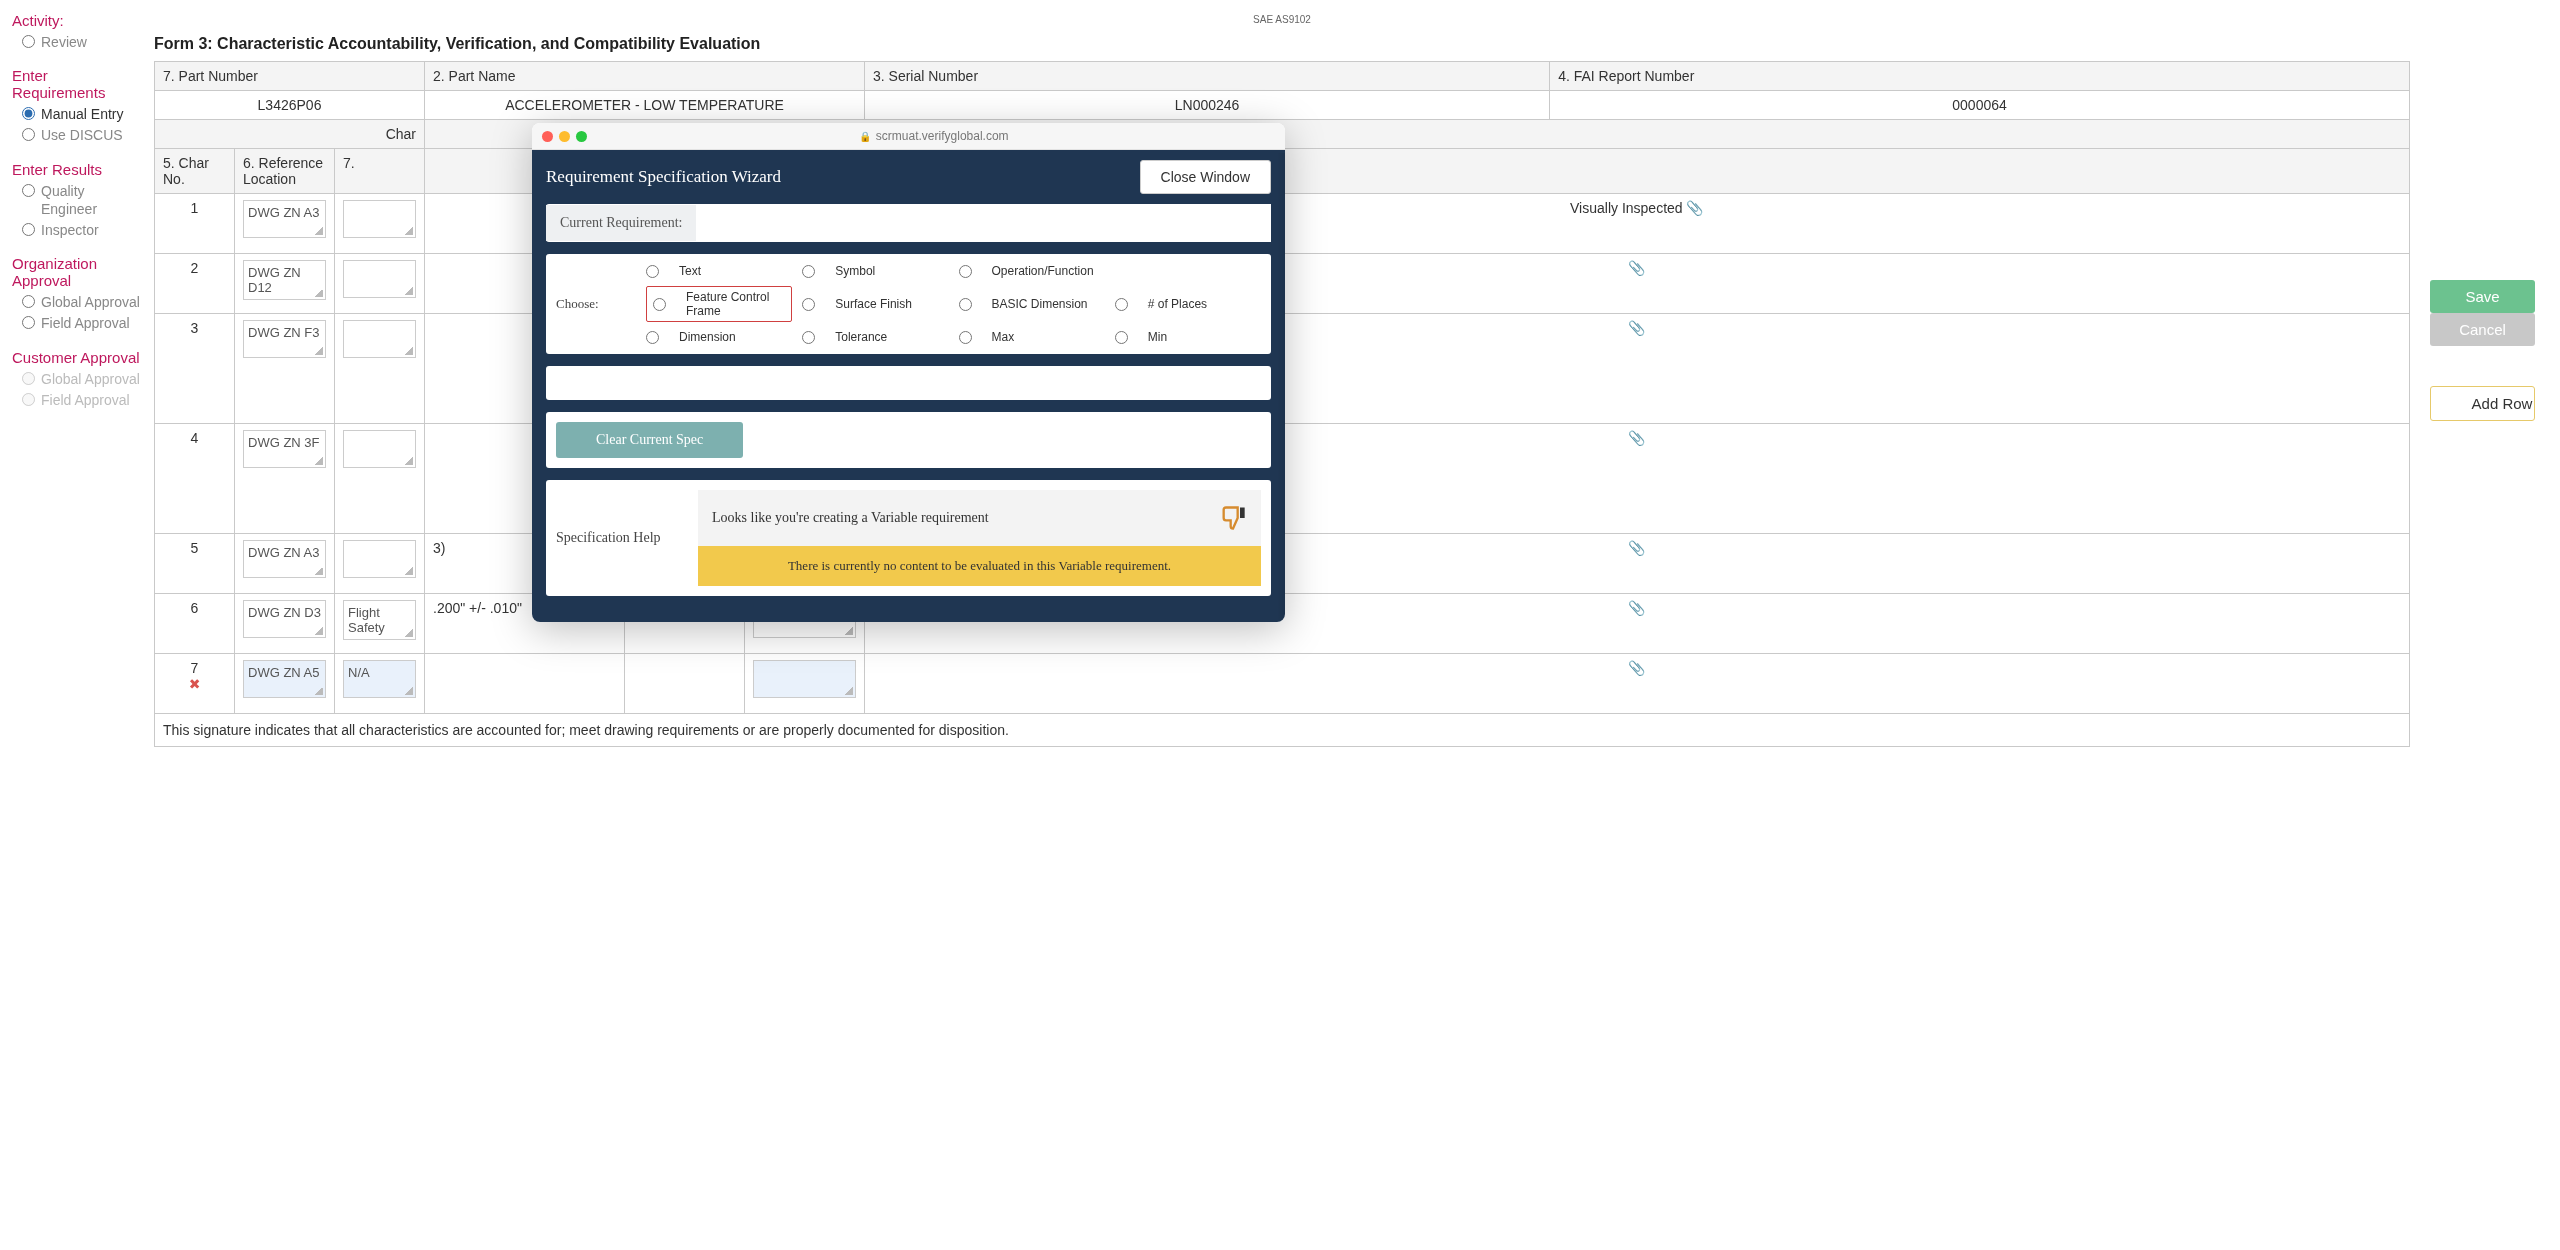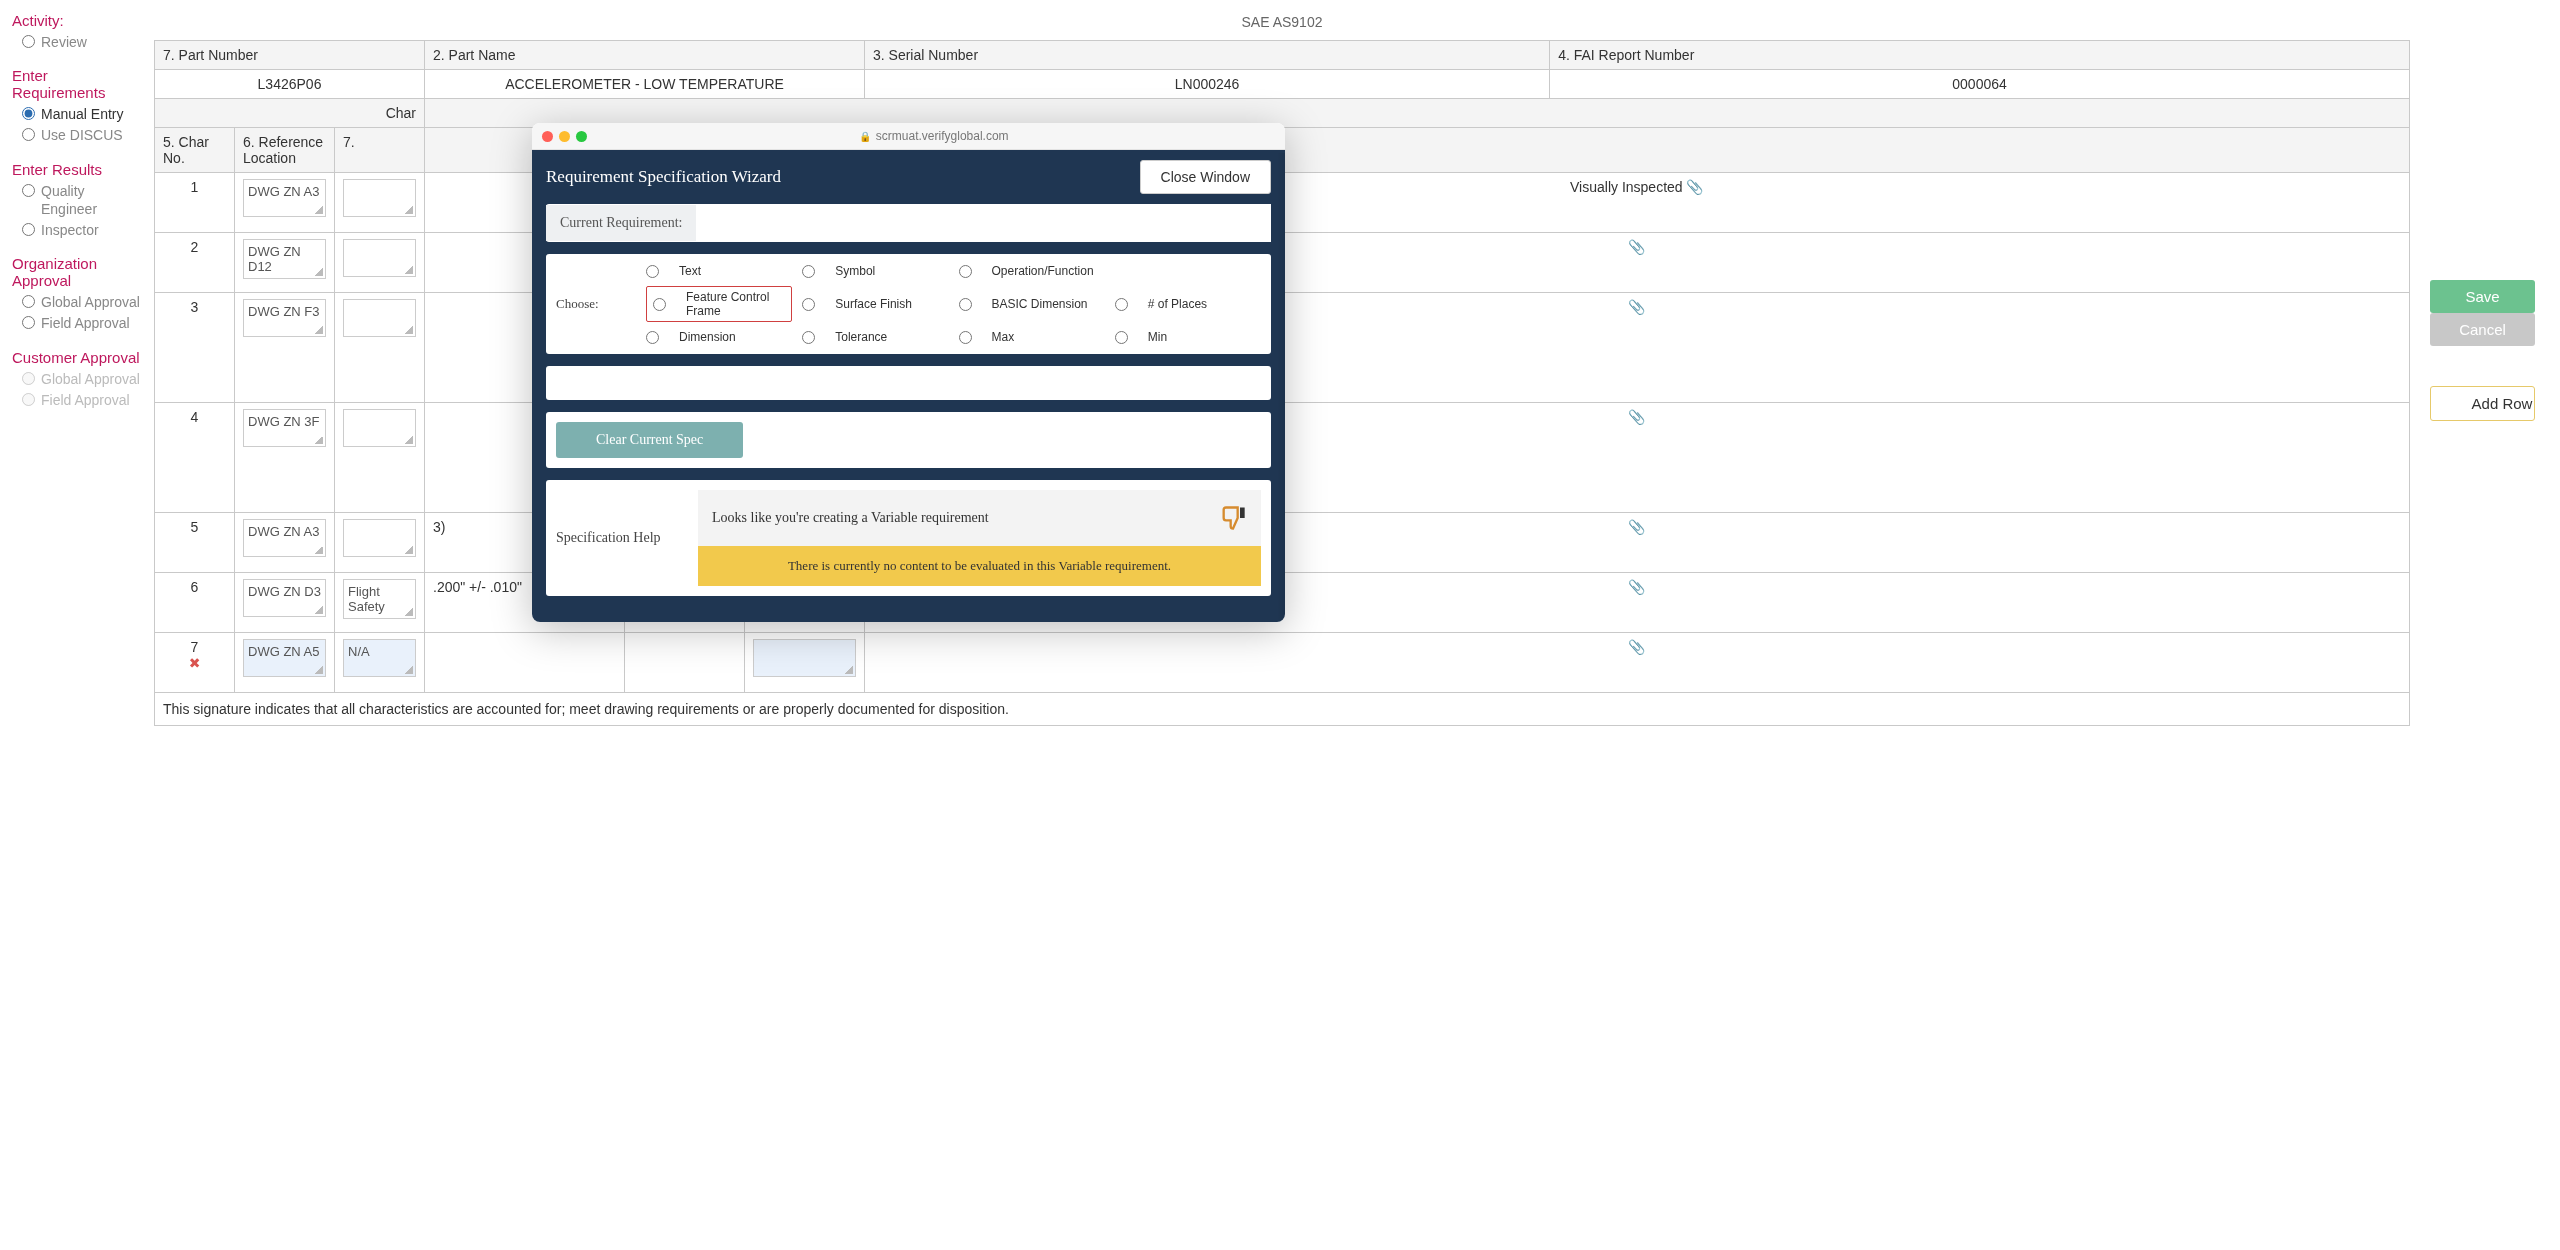--- a/index.html
+++ b/index.html
@@ -7,21 +7,21 @@
 .page { display: flex; }
 .sidebar { width: 150px; padding: 12px 8px 12px 12px; flex-shrink: 0; }
 .sidebar-label { color: #be185d; font-size: 15px; margin-bottom: 4px; }
 .radio-group { margin-bottom: 16px; }
 .radio-item { display: flex; align-items: flex-start; gap: 6px; margin: 3px 0 3px 10px; color: #888; font-size: 14px; line-height: 1.3; }
 .radio-item.active { color: #333; }
 .radio-item input[type=radio] { margin-top: 2px; accent-color: #2b6cb0; }
 .radio-item.disabled { color: #bbb; }
 .main { flex: 1; padding: 8px 10px 8px 4px; position: relative; }
 h1.title { text-align: center; font-size: 26px; color: #25334a; font-weight: 500; margin-top: 6px; }
-.subtitle { text-align: center; color: #666; font-size: 14px; margin: 6px 0 10px; }
+.subtitle { text-align: center; color: #666; font-size: 10px; margin: 6px 0 10px; }
 .form-label { font-size: 16px; font-weight: 600; color: #222; margin: 8px 0; }
 .rightbar { width: 140px; padding: 20px 10px; display: flex; flex-direction: column; align-items: flex-start; flex-shrink: 0; }
 .btn { display:block; width: 105px; text-align:center; padding: 8px 0; border-radius: 3px; border:none; cursor:pointer; font-size:15px; }
 .btn-save { background:#6cc28f; color:#fff; }
 .btn-cancel { background:#c8c8c8; color:#fff; }
 .btn-addrow { background:#fff; border:1px solid #e6c96a; color:#333; margin-top: 40px; padding-left: 39px; }
 table { width: 100%; border-collapse: collapse; }
 th, td { border: 1px solid #c9c9c9; padding: 6px 8px; font-size: 14px; vertical-align: top; }
 .hdr-row td { background: #f4f4f4; font-weight: 400; }
 .cell-input { width:100%; min-height:38px; border:1px solid #ccc; background:#fff; padding:4px; font-size:13px; resize:none; font-family:inherit; color:#555; }
@@ -121,20 +121,21 @@
         </label>
       <label class="radio-item disabled">
           <input type="radio" name="cust" disabled="" style="">
           <span>Field Approval</span>
         </label>
     </div>
   </div>
 
   <div class="main">
     <div class="subtitle">SAE AS9102</div>
+    <div class="form-label">Form 3: Characteristic Accountability, Verification, and Compatibility Evaluation</div>
 
     <table>
 
       <tbody>
           <tr class="hdr-row">
         <td colspan="3">7. Part Number</td>
         <td colspan="3">2. Part Name</td>
         <td>3. Serial Number</td>
         <td>4. FAI Report Number</td>
       </tr>

